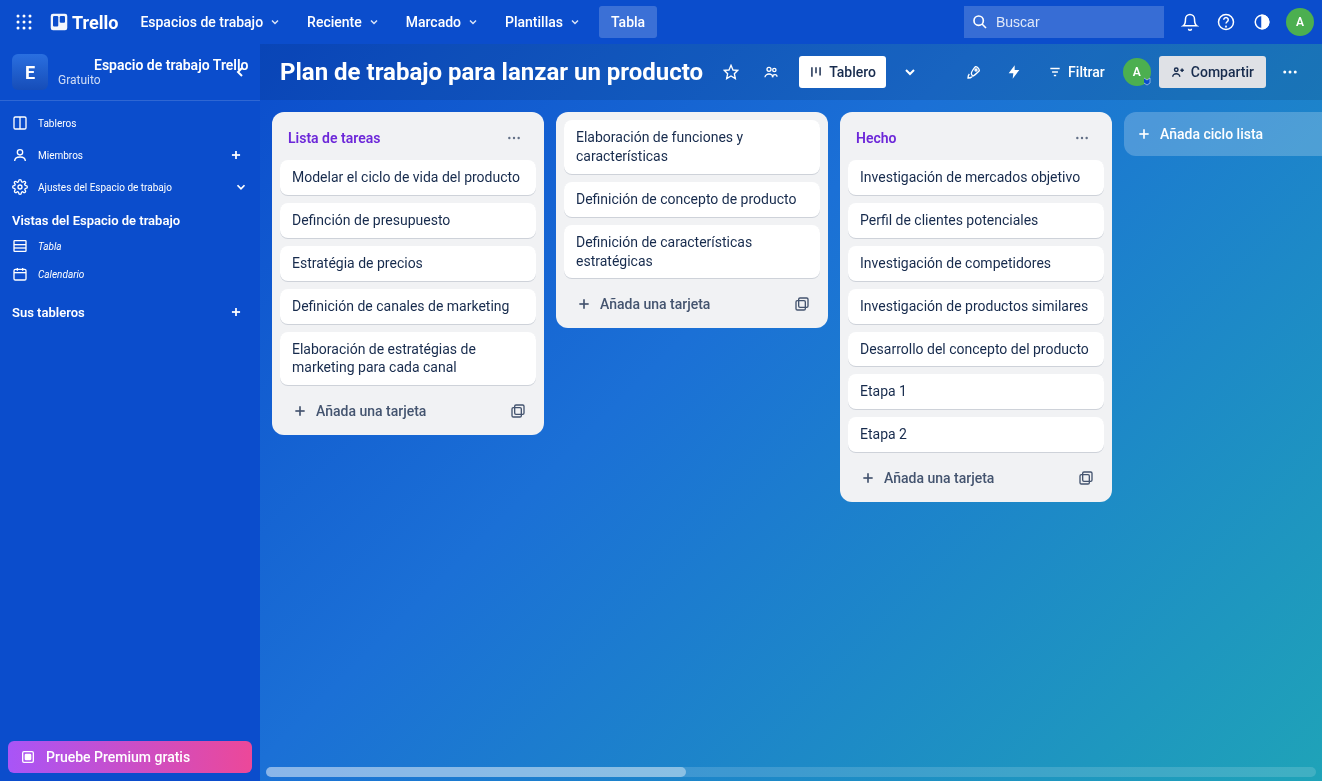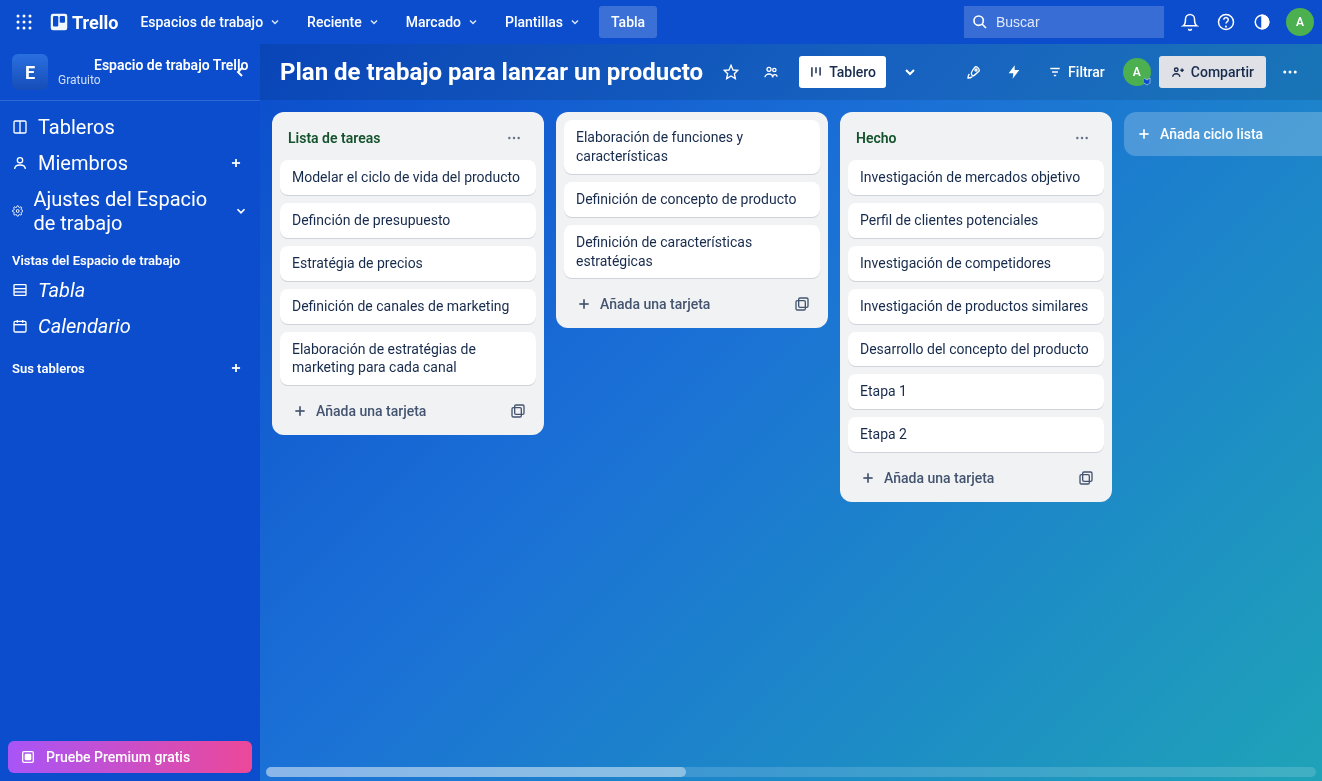--- a/index.html
+++ b/index.html
@@ -28,21 +28,21 @@
 
 
 .sidebar { width:260px; background:#0a47bd; background:linear-gradient(#0b4dcc,#0b4dcc); color:#fff; display:flex; flex-direction:column; position:relative; }
 .sidebar { background:#0b4dcc; }
 .ws-header { display:flex; align-items:center; padding:10px 10px 10px 12px; border-bottom:1px solid rgba(255,255,255,0.15); gap:10px; position:relative;}
 .ws-avatar { width:36px; height:36px; border-radius:6px; background:linear-gradient(#2a6fe0,#164db8); display:flex; align-items:center; justify-content:center; font-weight:700; font-size:18px; }
 .ws-title { font-weight:600; font-size:14px; line-height:1.2;padding-left:36px; }
 .ws-sub { font-size:12px; opacity:0.8; }
 .ws-collapse { position:absolute; right:6px; top:50%; transform:translateY(-50%); width:28px; height:28px; display:flex; align-items:center; justify-content:center; cursor:pointer; border-radius:3px;}
 .sb-section { padding:8px 0 0 0; }
-.sb-item { display:flex; align-items:center; gap:10px; padding:6px 12px; cursor:pointer; font-size:20px; position:relative;}
+.sb-item { display:flex; align-items:center; gap:10px; padding:6px 12px; cursor:pointer; font-size:10px; position:relative;}
 .sb-heading { font-size:13px; font-weight:600; padding:12px 12px 4px 12px; display:flex; align-items:center; justify-content:space-between;}
 .sb-italic { font-style: italic; }
 .sb-add { width:24px; height:24px; display:flex; align-items:center; justify-content:center; cursor:pointer; border-radius:3px;}
 .board-item { display:flex; align-items:center; gap:8px; padding:6px 12px; background: rgba(255,255,255,0.18); cursor:pointer; font-size:14px;}
 .board-thumb { width:24px; height:18px; border-radius:3px; background: linear-gradient(135deg,#2a7fe0,#1fb8a8); flex-shrink:0;}
 .board-name { white-space:nowrap; overflow:hidden; text-overflow:ellipsis; }
 .sidebar-spacer { flex:1; }
 .premium-btn { margin:8px; background: linear-gradient(90deg,#a855f7,#ec4899); border-radius:6px; padding:8px 12px; display:flex; align-items:center; gap:10px; cursor:pointer; font-weight:500; font-size:14px;}
 .sb-item .trail { margin-left:auto; }
 
@@ -55,21 +55,21 @@
 .bh-spacer { flex:1; }
 .filter-btn { display:flex; align-items:center; gap:6px; padding:0 10px; height:32px; border-radius:3px; cursor:pointer; font-weight:500;}
 .share-btn { background:#dfe1e6; color:#172b4d; display:flex; align-items:center; gap:6px; padding:0 12px; height:32px; border-radius:3px; cursor:pointer; font-weight:500;}
 .bh-avatar { width:28px; height:28px; border-radius:50%; background:#4caf50; display:flex; align-items:center; justify-content:center; color:#fff; font-size:12px; font-weight:600; cursor:pointer; position:relative;}
 .bh-avatar-badge { position:absolute; bottom:-2px; right:-2px; width:12px; height:12px; }
 
 
 .lists { flex:1; display:flex; align-items:flex-start; gap:12px; padding:12px; overflow-x:auto; overflow-y:hidden; }
 .list { width:272px; background:#f1f2f4; border-radius:12px; padding:8px; display:flex; flex-direction:column; gap:8px; flex-shrink:0;}
 .list-header { display:flex; align-items:center; justify-content:space-between; padding:4px 8px 0 8px;}
-.list-title { font-weight:600; font-size:14px; color:#14532d;}
+.list-title { font-weight:600; font-size:14px; color:#6d28d9;}
 .list-menu { width:28px; height:28px; display:flex; align-items:center; justify-content:center; cursor:pointer; border-radius:6px; color:#626f86;}
 .card { background:#fff; border-radius:8px; padding:8px 12px; box-shadow:0 1px 0 rgba(9,30,66,0.15); cursor:pointer; font-size:14px; line-height:1.35; color:#172b4d;}
 .list-footer { display:flex; align-items:center; gap:6px; padding:4px 4px 2px 4px;}
 .add-card { flex:1; display:flex; align-items:center; gap:8px; padding:6px 8px; border-radius:8px; cursor:pointer; color:#44546f; font-size:14px; font-weight:500;}
 .template-btn { width:28px; height:28px; display:flex; align-items:center; justify-content:center; cursor:pointer; border-radius:6px; color:#44546f;}
 .add-list { width:272px; background: rgba(255,255,255,0.22); color:#fff; border-radius:12px; padding:12px; display:flex; align-items:center; gap:8px; cursor:pointer; font-weight:500; flex-shrink:0; height:44px;}
 
 
 .hscroll { height:10px; background: rgba(255,255,255,0.15); margin:0 6px 4px 6px; border-radius:6px; position:relative;}
 .hscroll-thumb { position:absolute; left:0; top:0; bottom:0; width:40%; background: rgba(255,255,255,0.4); border-radius:6px;}

